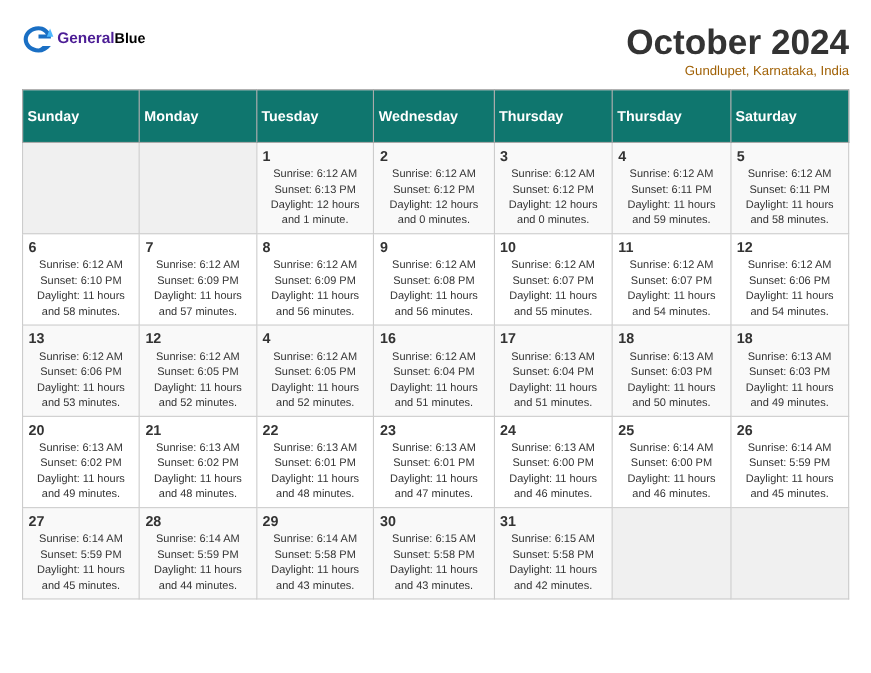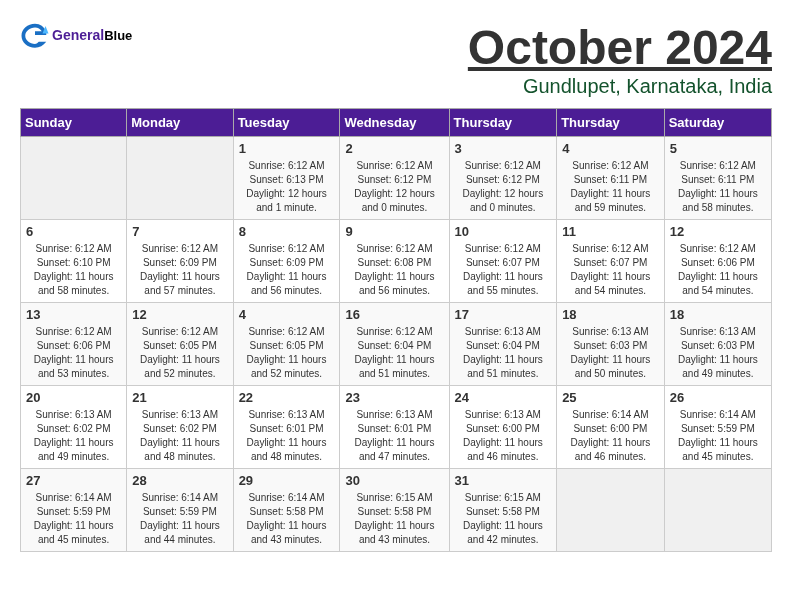--- a/index.html
+++ b/index.html
@@ -32,39 +32,38 @@
     }
     .logo-icon {
       width: 30px;
       height: 30px;
       margin-right: 2px;
     }
     .title-area {
       text-align: right;
     }
     .month-title {
-      font-size: 48px;
+      font-size: 32px;
       font-weight: bold;
       color: #333;
-      text-decoration: underline;
     }
     .location-title {
-      font-size: 20px;
-      color: #14532d;
+      font-size: 12px;
+      color: #a16207;
     }
     table {
       width: 100%;
       border-collapse: collapse;
     }
     thead tr th {
-      background-color: #4c1d95;
+      background-color: #0f766e;
       color: #fff;
       font-size: 13px;
       font-weight: bold;
-      padding: 6px 4px;
+      padding: 16px 4px;
       text-align: left;
       border: 1px solid #aaa;
     }
     tbody tr td {
       vertical-align: top;
       border: 1px solid #ccc;
       padding: 4px 5px;
       font-size: 10.5px;
       color: #333;
       min-height: 80px;

